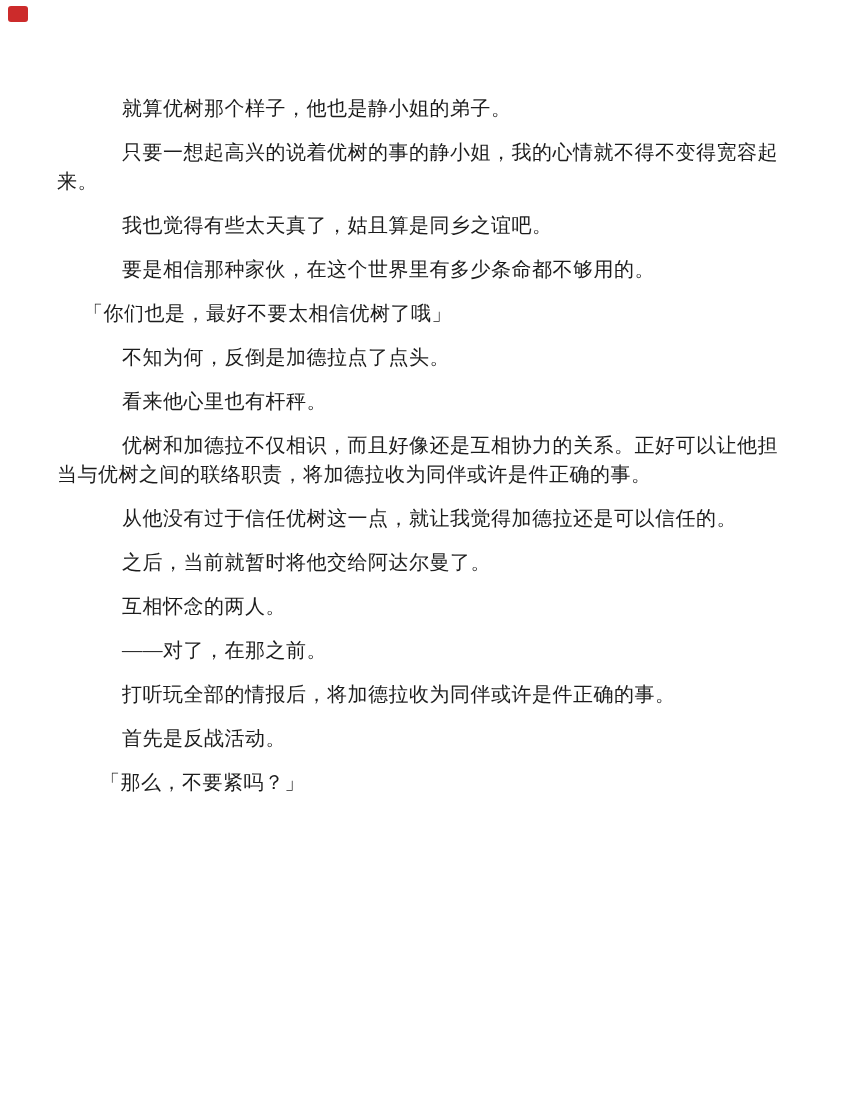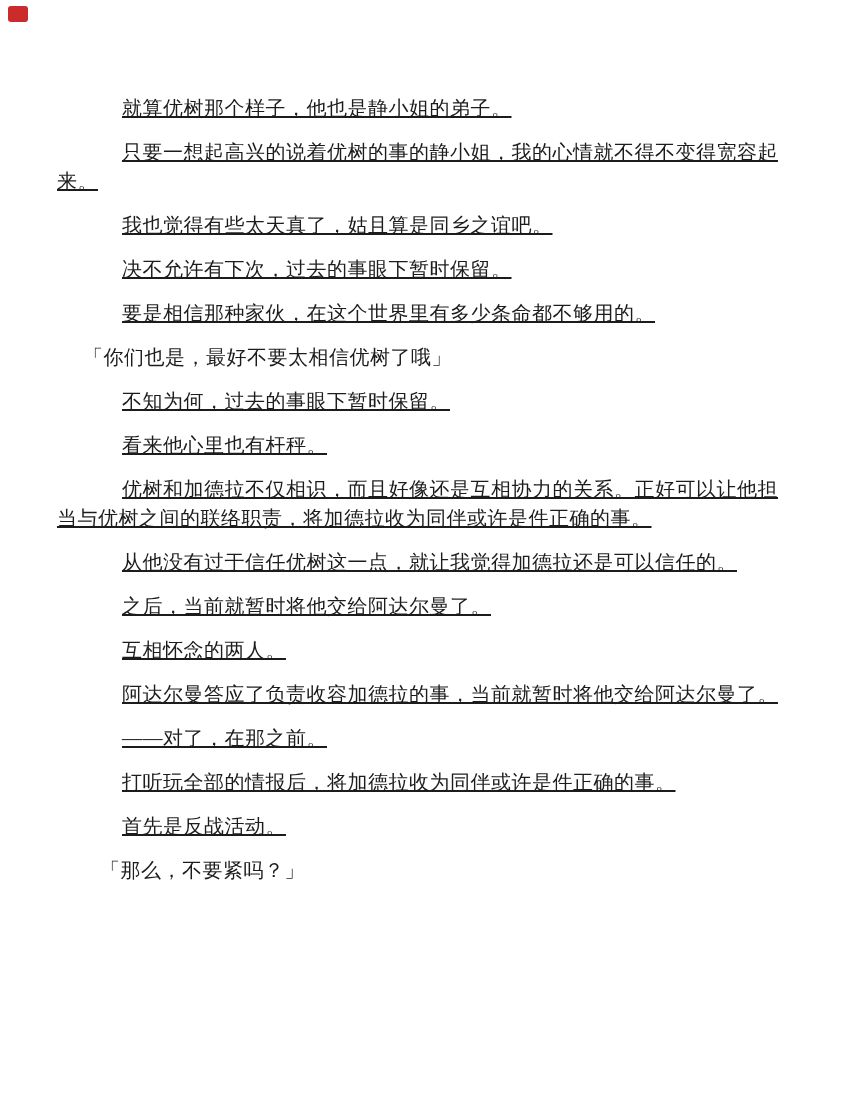--- a/index.html
+++ b/index.html
@@ -31,41 +31,39 @@
     font-size: 20px;
     line-height: 29px;
     text-align: left;
     letter-spacing: 0.5px;
   }
   .page p {
     margin: 0 0 15px 0;
     padding: 0;
     word-break: break-all;
   }
-  .page p.indent        { text-indent: 65px; text-decoration: underline; }
+  .page p.indent        { text-indent: 65px; }
   .page p.quote         { text-indent: 26px; }
   .page p.quote-indent  { text-indent: 43px; }
 </style>
 </head>
 <body style="background: rgb(255, 255, 255);">
 
 <div class="corner-mark" style="background: rgb(204, 43, 43);"></div>
 
 <div class="page" style="color: rgb(28, 28, 28);">
 
 <p class="indent">就算优树那个样子，他也是静小姐的弟子。</p>
     <p class="indent">只要一想起高兴的说着优树的事的静小姐，我的心情就不得不变得宽容起来。</p>
     <p class="indent">我也觉得有些太天真了，姑且算是同乡之谊吧。</p>
-    <p class="indent">决不允许有下次，过去的事眼下暂时保留。</p>
     <p class="indent">要是相信那种家伙，在这个世界里有多少条命都不够用的。</p>
     <p class="quote">「你们也是，最好不要太相信优树了哦」</p>
-    <p class="indent">不知为何，过去的事眼下暂时保留。</p>
+    <p class="indent">不知为何，反倒是加德拉点了点头。</p>
     <p class="indent">看来他心里也有杆秤。</p>
     <p class="indent">优树和加德拉不仅相识，而且好像还是互相协力的关系。正好可以让他担当与优树之间的联络职责，将加德拉收为同伴或许是件正确的事。</p>
     <p class="indent">从他没有过于信任优树这一点，就让我觉得加德拉还是可以信任的。</p>
     <p class="indent">之后，当前就暂时将他交给阿达尔曼了。</p>
     <p class="indent">互相怀念的两人。</p>
-    <p class="indent">阿达尔曼答应了负责收容加德拉的事，当前就暂时将他交给阿达尔曼了。</p>
     <p class="indent">——对了，在那之前。</p>
     <p class="indent">打听玩全部的情报后，将加德拉收为同伴或许是件正确的事。</p>
     <p class="indent">首先是反战活动。</p>
     <p class="quote-indent">「那么，不要紧吗？」</p>
   </div>
 
 </body></html>

